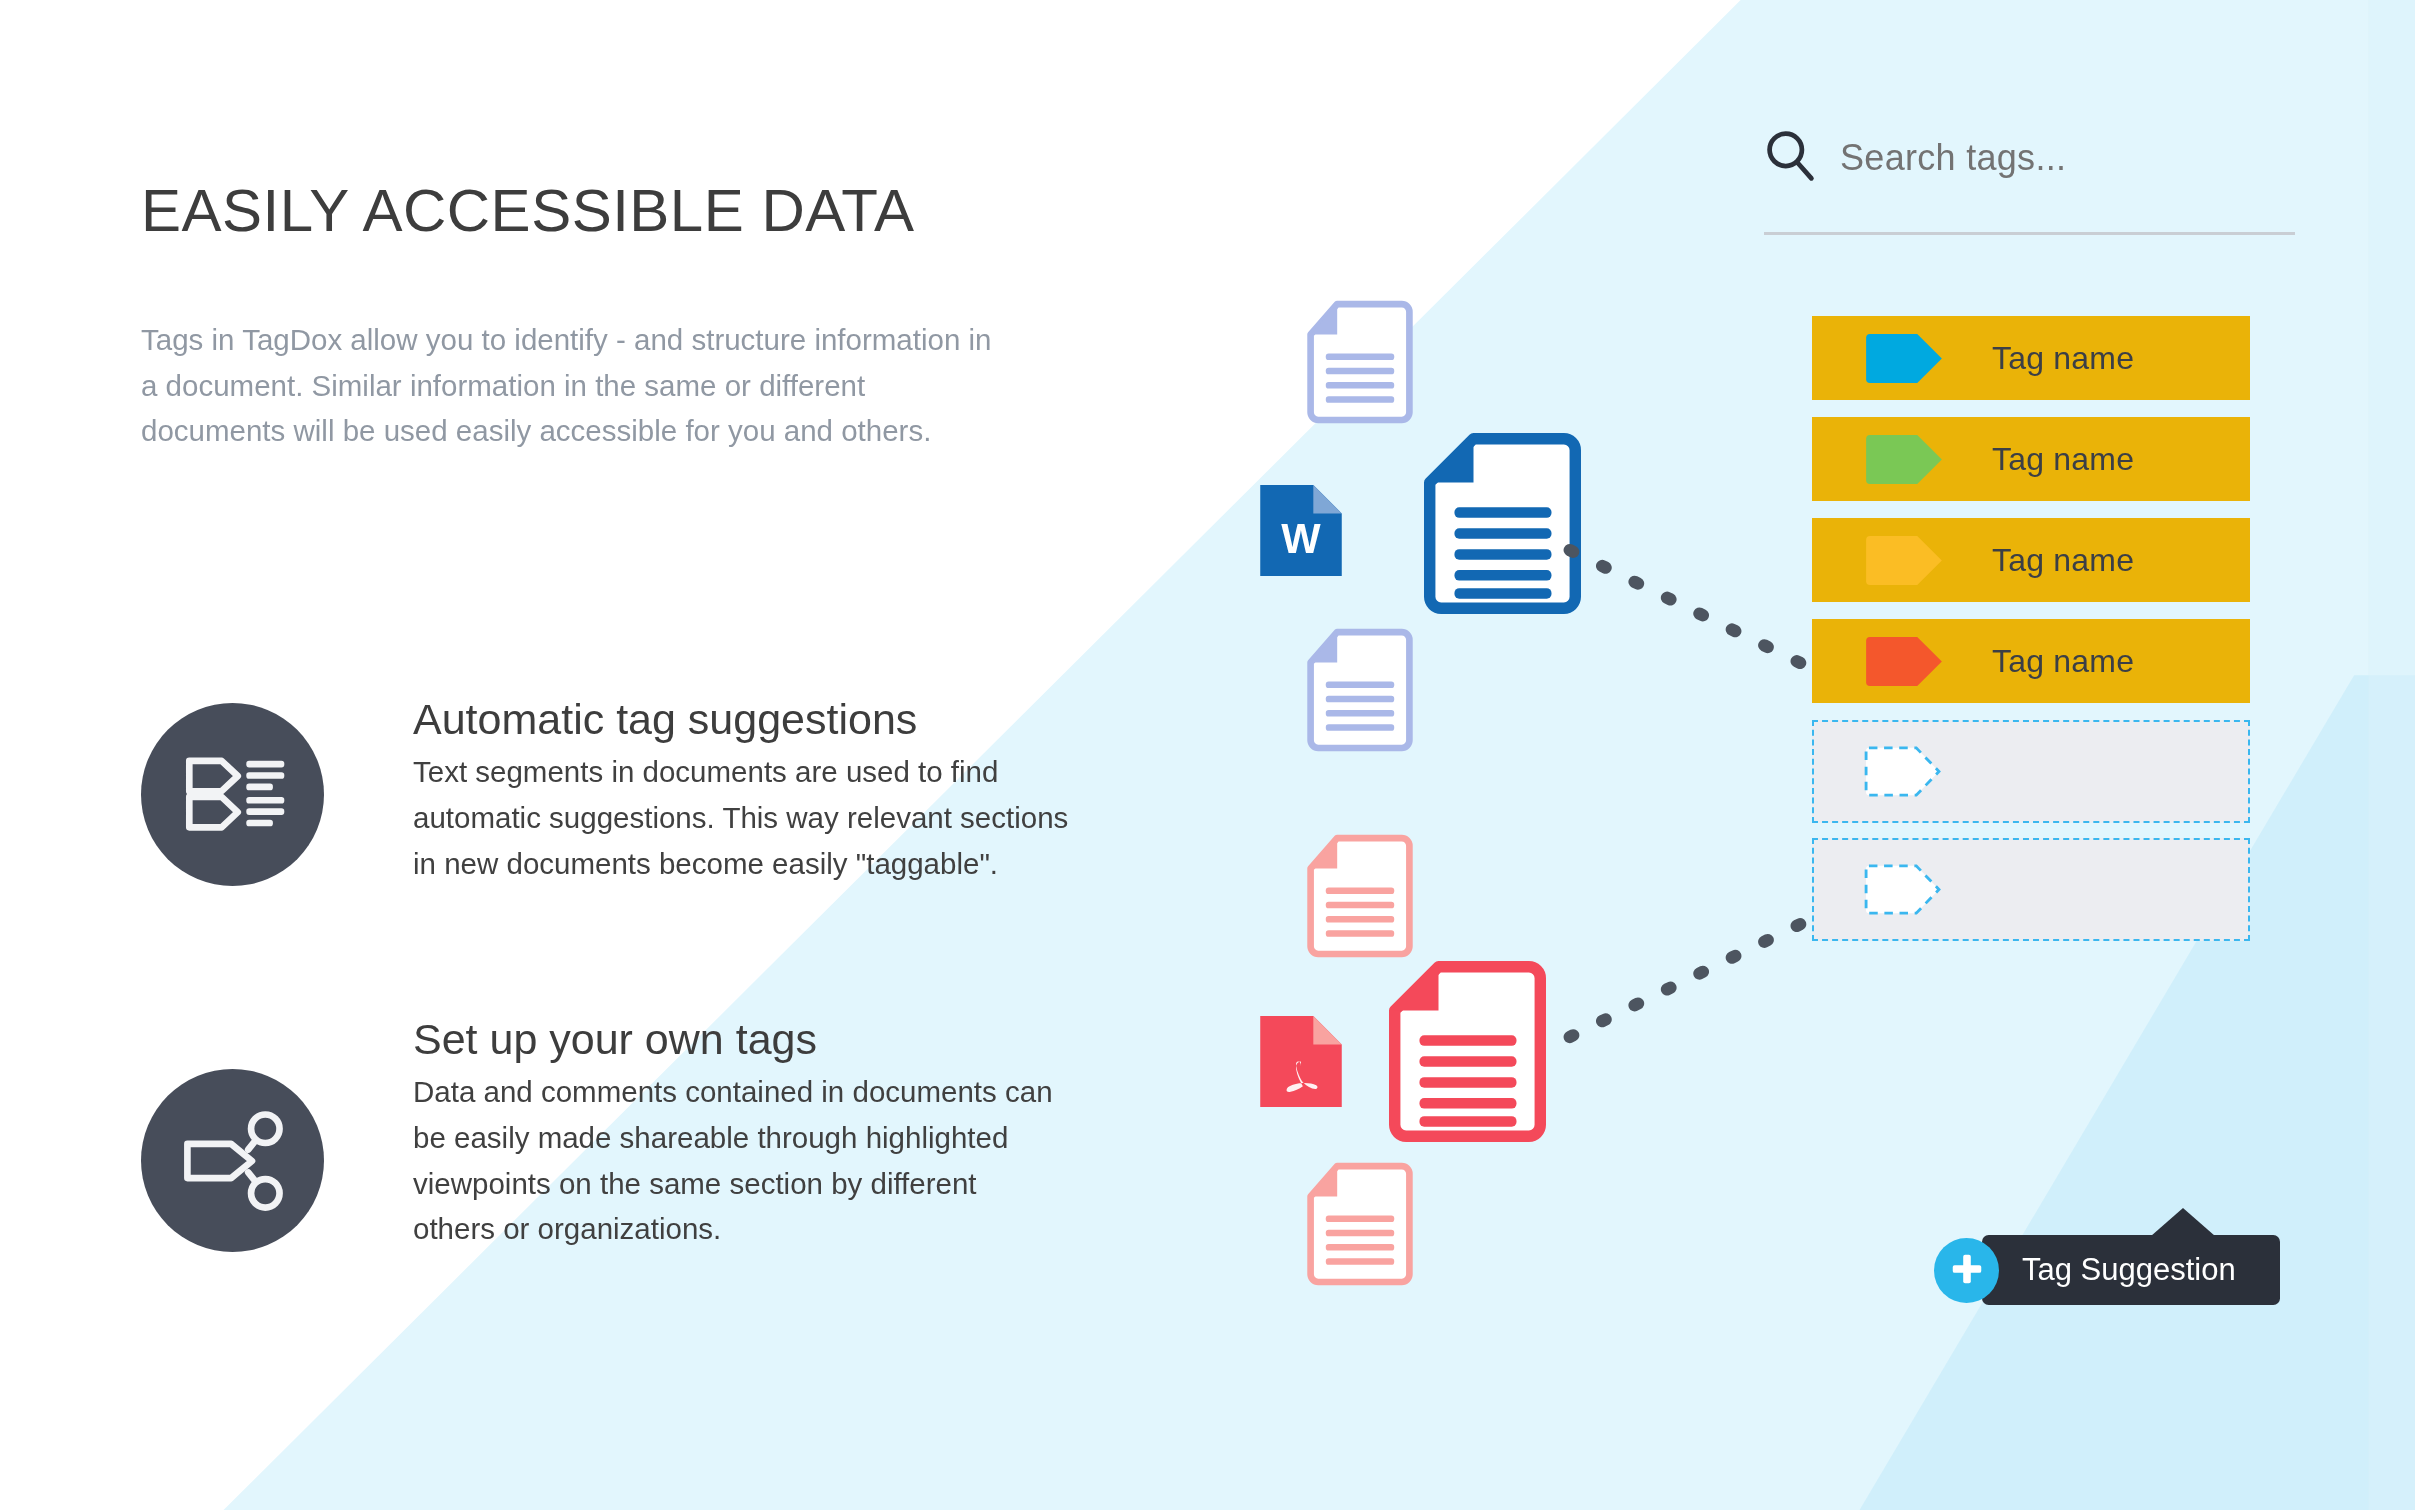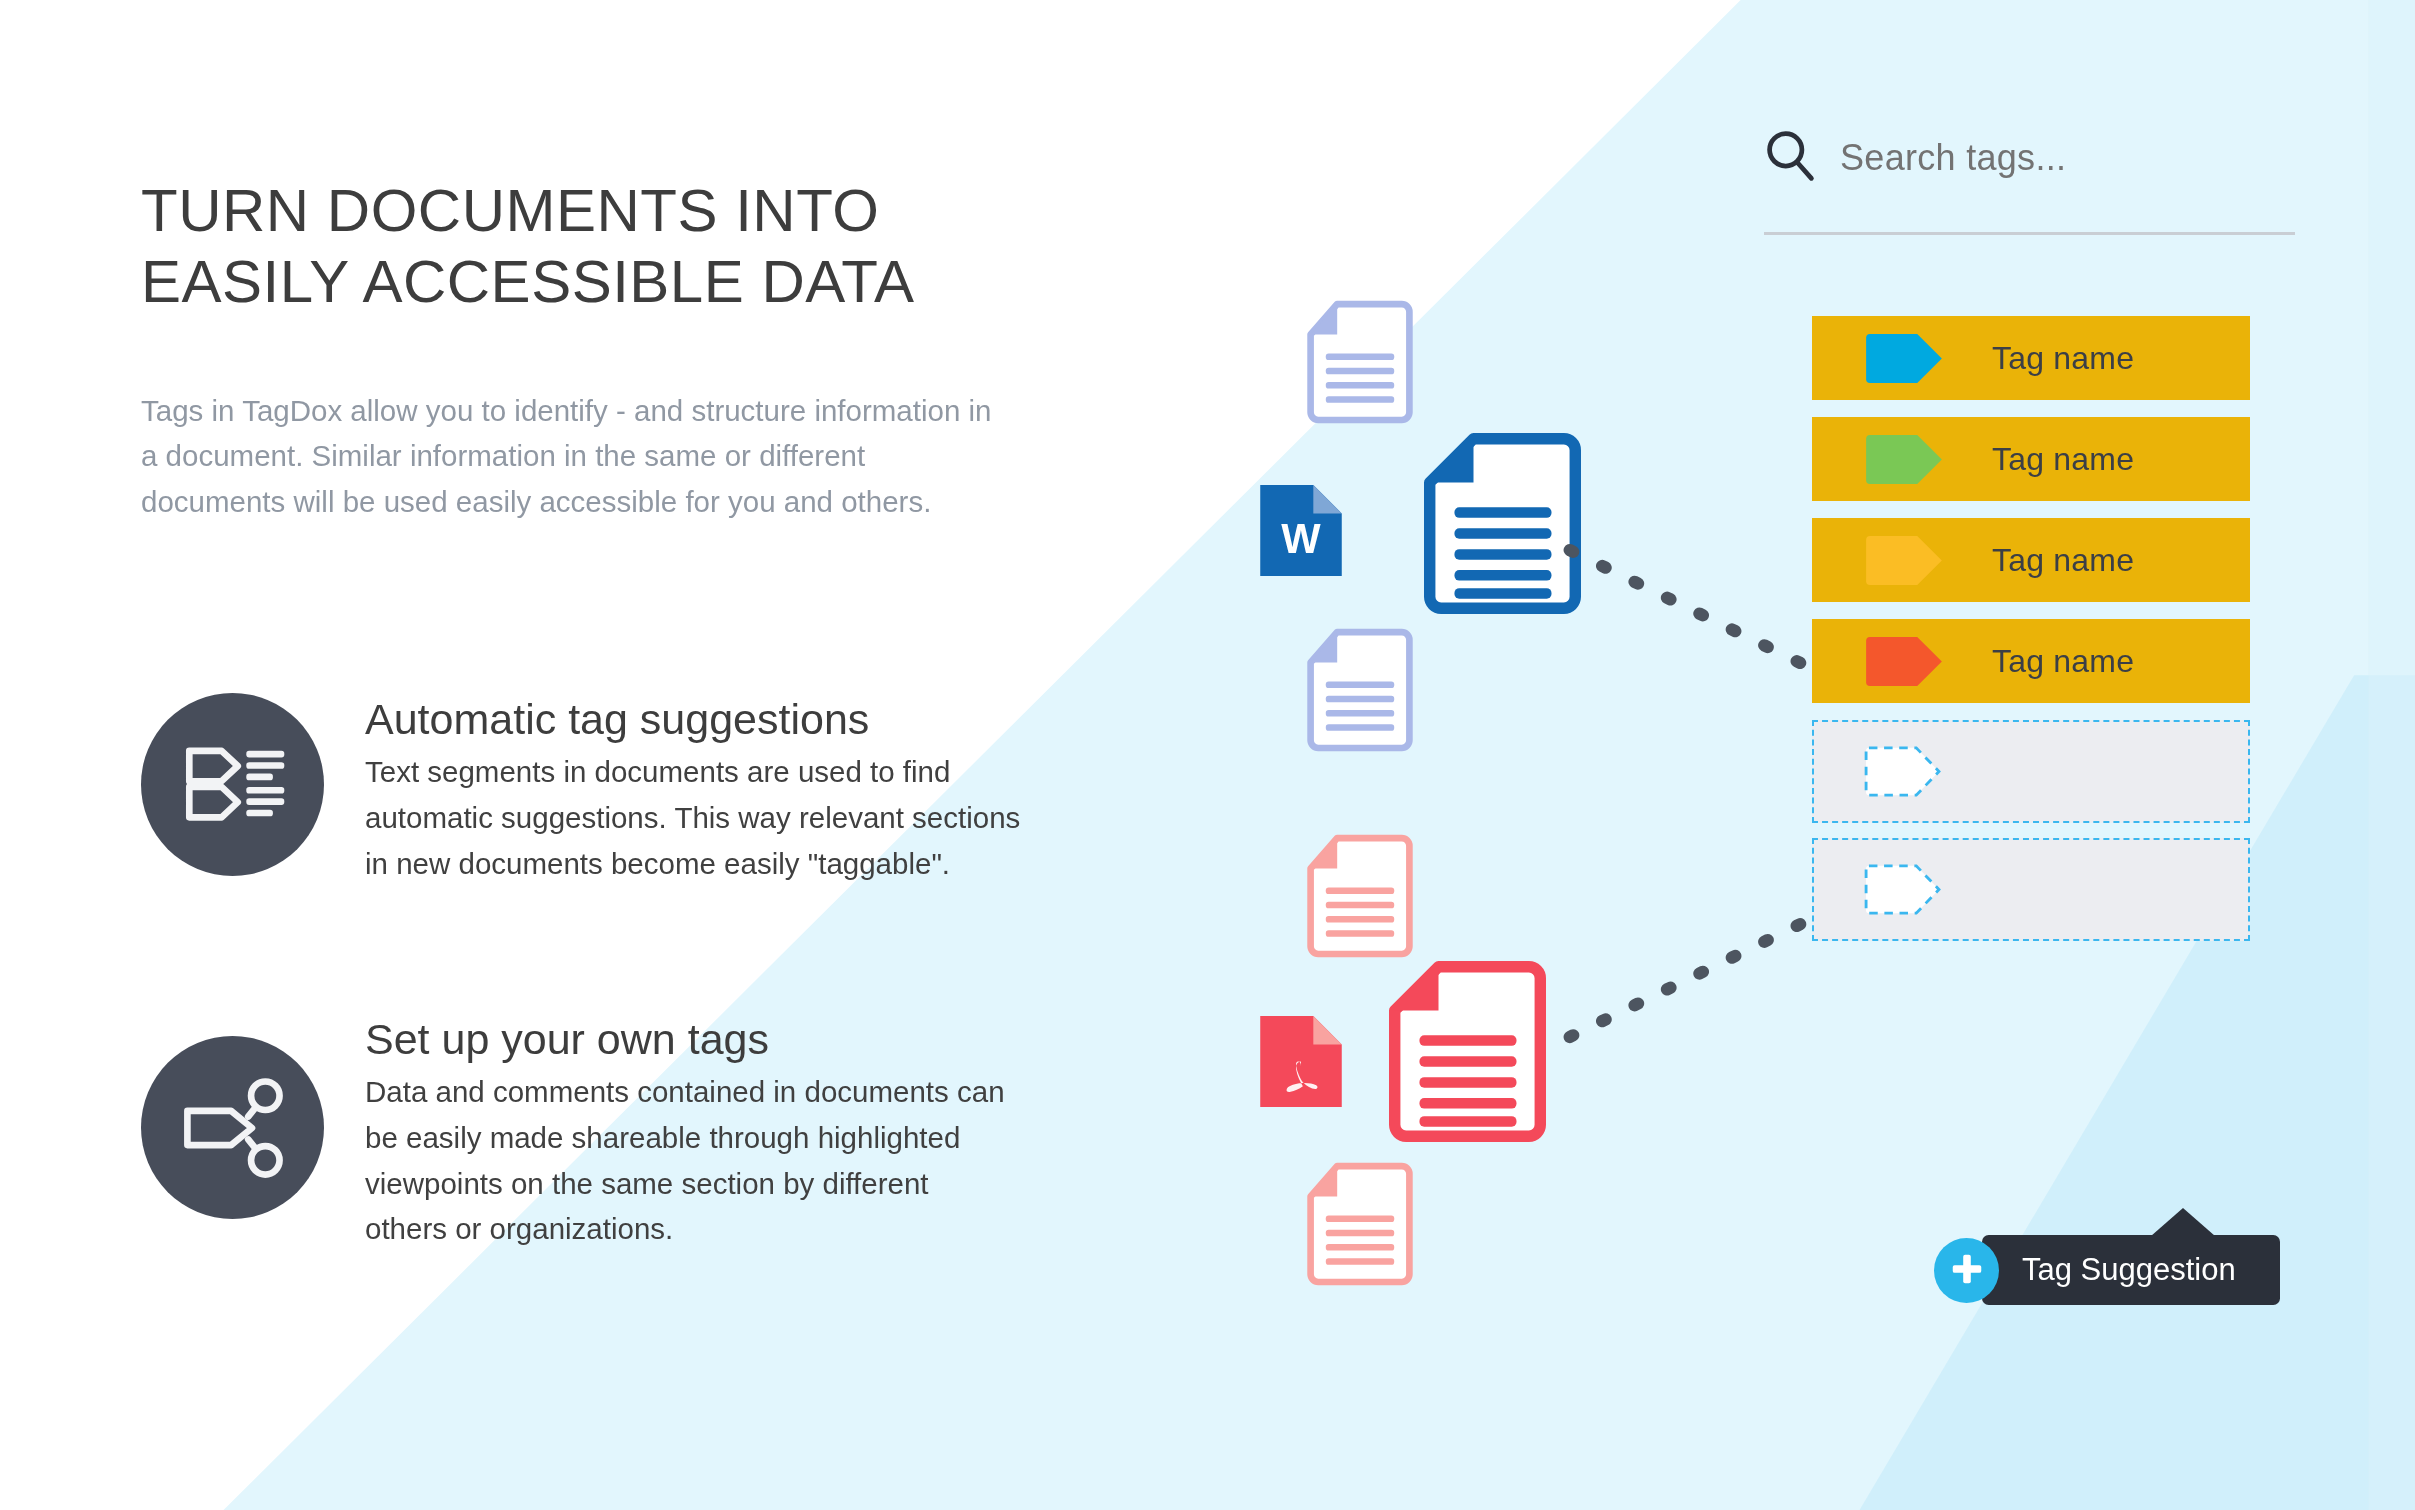--- a/index.html
+++ b/index.html
@@ -23,21 +23,21 @@
     font-family:"Liberation Sans", sans-serif;
     font-stretch:condensed;
   }
   .headline span{display:block;}
   .intro{
     margin-top:70px;font-size:29.5px;line-height:1.55;color:#9098a3;
     max-width:1037px;
   }
   .intro span{display:block;}
 
-  .feature{position:absolute;display:flex;align-items:center;}
+  .feature{position:absolute;display:flex;align-items:flex-end;gap:48px;}
   .feature-1{left:141px;top:683px;}
   .feature-2{left:141px;top:1003px;}
   .circle-icon{
     width:183px;height:183px;border-radius:50%;
     background:#474d5a;flex:0 0 183px;
     display:flex;align-items:center;justify-content:center;
   }
   .feature-body{margin-left:41px;padding-top:13.3px;}
   .feature-title{
     font-size:43px;color:#3d3d3d;margin:0 0 5.7px 0;font-weight:400;line-height:1.1;
@@ -110,21 +110,20 @@
 
     <polygon points="1830,0 2540,0 2540,1588 235,1588" fill="#e2f6fd"></polygon>
 
     <polygon points="2475,710 2540,710 2540,1588 1955,1588" fill="#cdedfa" opacity="0.85"></polygon>
 
     <polygon points="2490,0 2540,0 2540,1588 2490,1588" fill="#d9f1fb" opacity="0.5"></polygon>
   </svg>
 
   <div class="left-col">
     <h1 class="headline">
-      <span>TURN DOCUMENTS INTO</span>
       <span>EASILY ACCESSIBLE DATA</span>
     </h1>
     <p class="intro">
       <span>Tags in TagDox allow you to identify - and structure information in</span>
       <span>a document. Similar information in the same or different</span>
       <span>documents will be used easily accessible for you and others.</span>
     </p>
   </div>
 
   <div class="feature feature-1">

